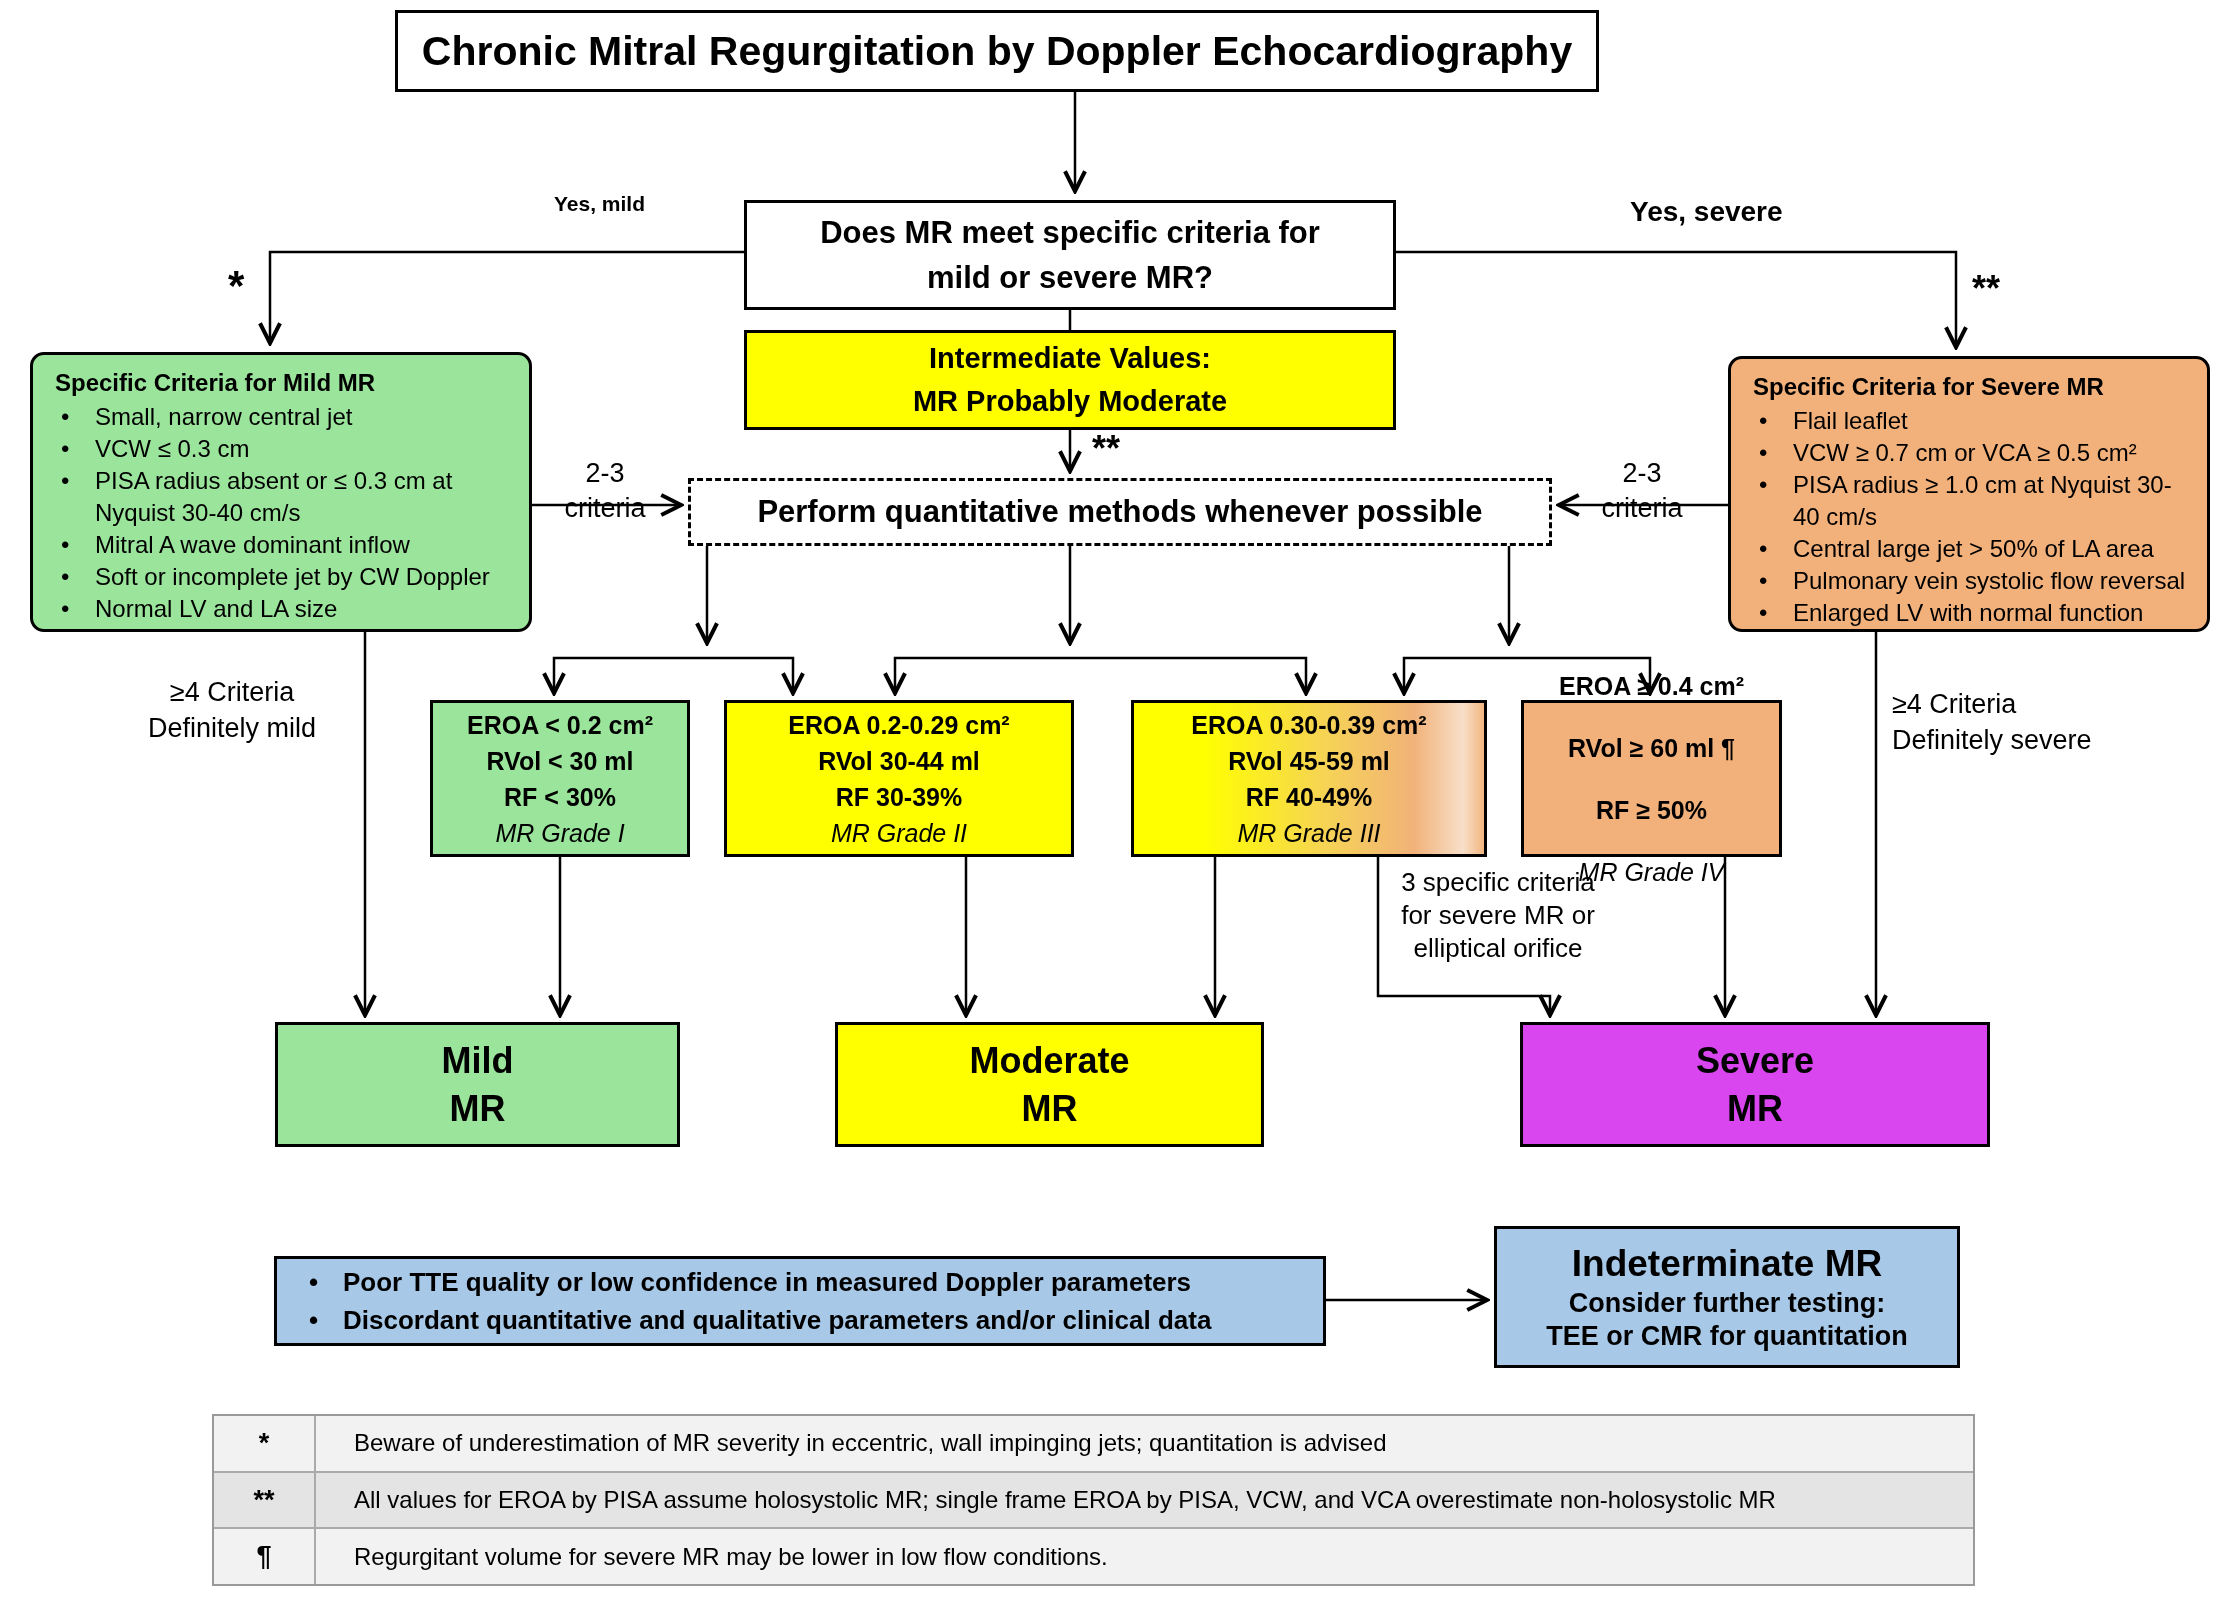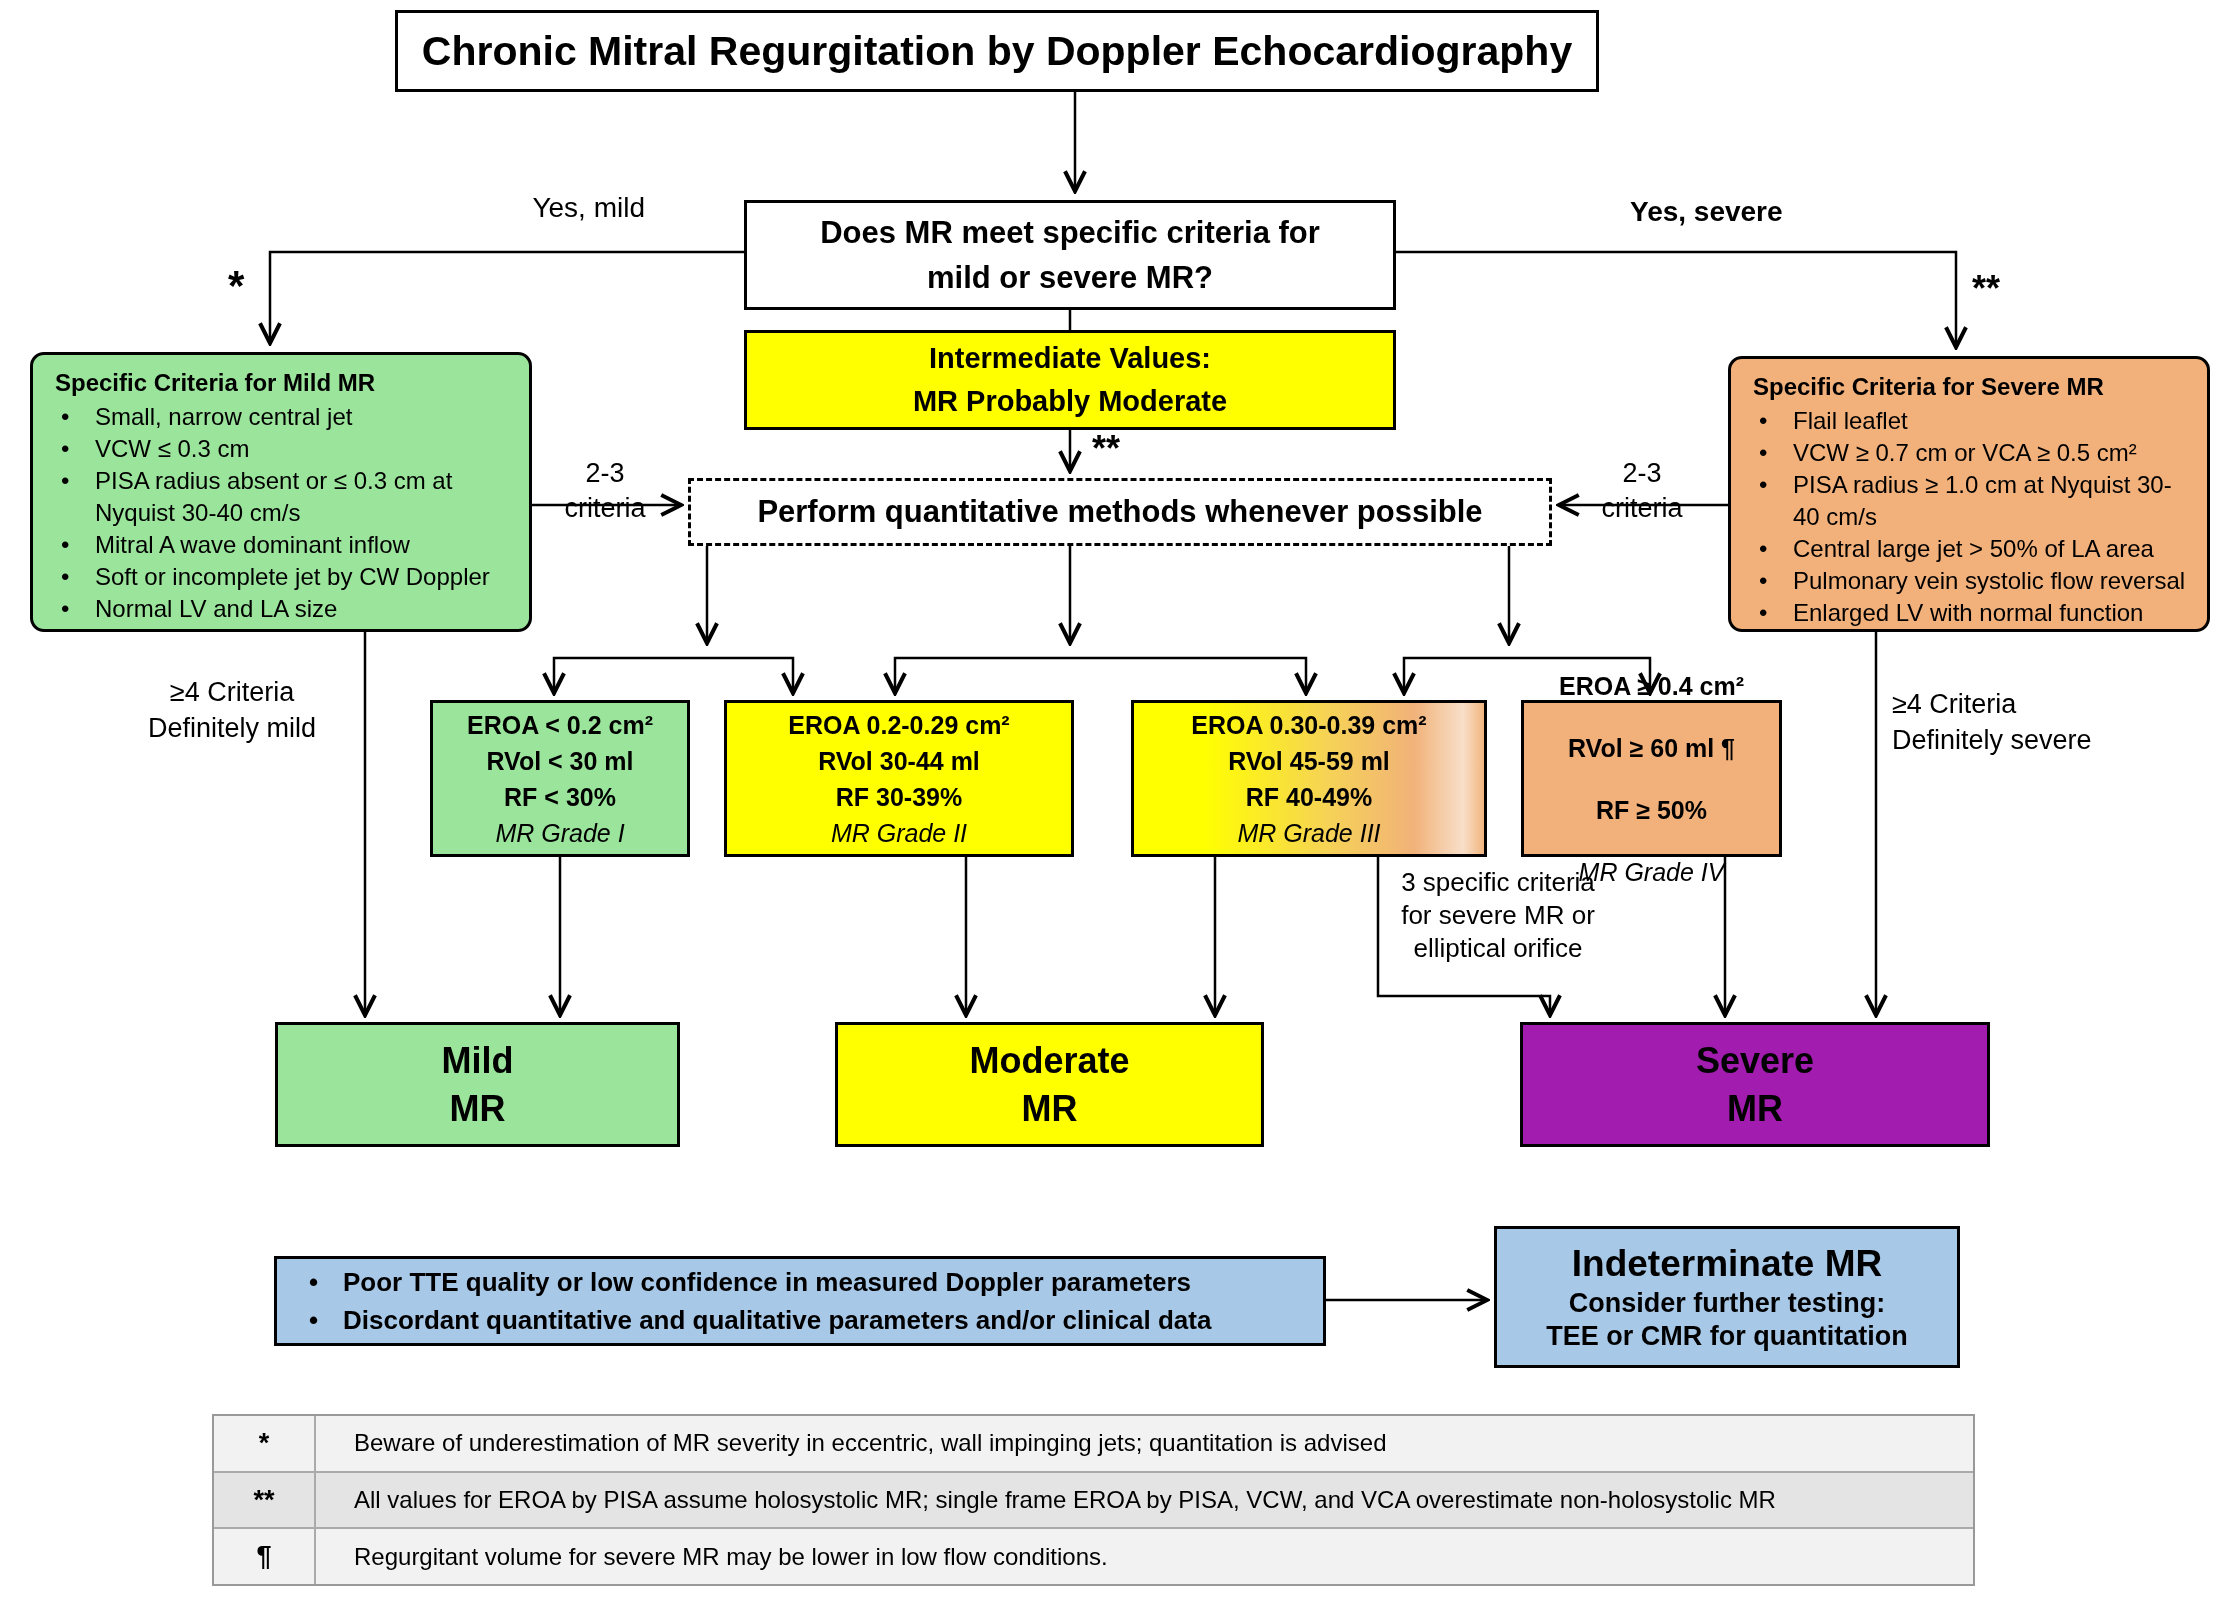--- a/index.html
+++ b/index.html
@@ -29,34 +29,34 @@
   .grade-box .grade-line{font-style:italic;font-weight:normal;}
   #grade1-box{left:430px;width:260px;background:#9be49b;}
   #grade2-box{left:724px;width:350px;background:#ffff00;}
   #grade3-box{left:1131px;width:356px;
       background:linear-gradient(90deg,#ffff00 0%,#ffff00 20%,#f6d355 55%,#f1b279 80%,#f8dfc9 94%,#f2b67f 100%);}
   #grade4-box{left:1521px;width:261px;background:#f2b07a;gap:26px;}
 
   .result-box{top:1022px;height:125px;font-size:36px;font-weight:bold;line-height:48px;}
   #mild-box{left:275px;width:405px;background:#9be49b;}
   #moderate-box{left:835px;width:429px;background:#ffff00;}
-  #severe-box{left:1520px;width:470px;background:#a21caf;}
+  #severe-box{left:1520px;width:470px;background:#d946ef;}
 
   #inputs-box{left:274px;top:1256px;width:1052px;height:90px;background:#a8c8e8;
               display:flex;flex-direction:column;justify-content:center;}
   #inputs-box ul{margin:0;padding:0;list-style:none;font-size:26px;font-weight:bold;line-height:38px;}
   #inputs-box li{position:relative;padding-left:66px;}
   #inputs-box li::before{content:"\2022";position:absolute;left:32px;}
 
   #indeterminate-box{left:1494px;top:1226px;width:466px;height:142px;background:#a8c8e8;}
   #indeterminate-box .ind-title{font-size:37px;font-weight:bold;line-height:46px;}
   #indeterminate-box .ind-line{font-size:27px;font-weight:bold;line-height:33px;}
 
   .lbl{position:absolute;white-space:pre-line;}
-  #yes-mild-label{left:455px;top:192px;width:190px;text-align:right;font-size:28px;font-weight:normal;}
+  #yes-mild-label{left:455px;top:192px;width:190px;text-align:right;font-size:21px;font-weight:bold;}
   #yes-severe-label{left:1630px;top:196px;font-size:28px;font-weight:bold;}
   #star-left-label{left:228px;top:262px;font-size:42px;font-weight:bold;}
   #dstar-right-label{left:1972px;top:268px;font-size:36px;font-weight:bold;}
   #dstar-mid-label{left:1092px;top:428px;font-size:36px;font-weight:bold;}
   #c23-left-label{left:535px;top:456px;width:140px;text-align:center;font-size:27px;line-height:35px;}
   #c23-right-label{left:1572px;top:456px;width:140px;text-align:center;font-size:27px;line-height:35px;}
   #ge4-mild-label{left:112px;top:674px;width:240px;text-align:center;font-size:27px;line-height:36px;}
   #ge4-severe-label{left:1892px;top:686px;width:250px;text-align:left;font-size:27px;line-height:36px;}
   #three-specific-label{left:1388px;top:866px;width:220px;text-align:center;font-size:26px;line-height:33px;}
 

